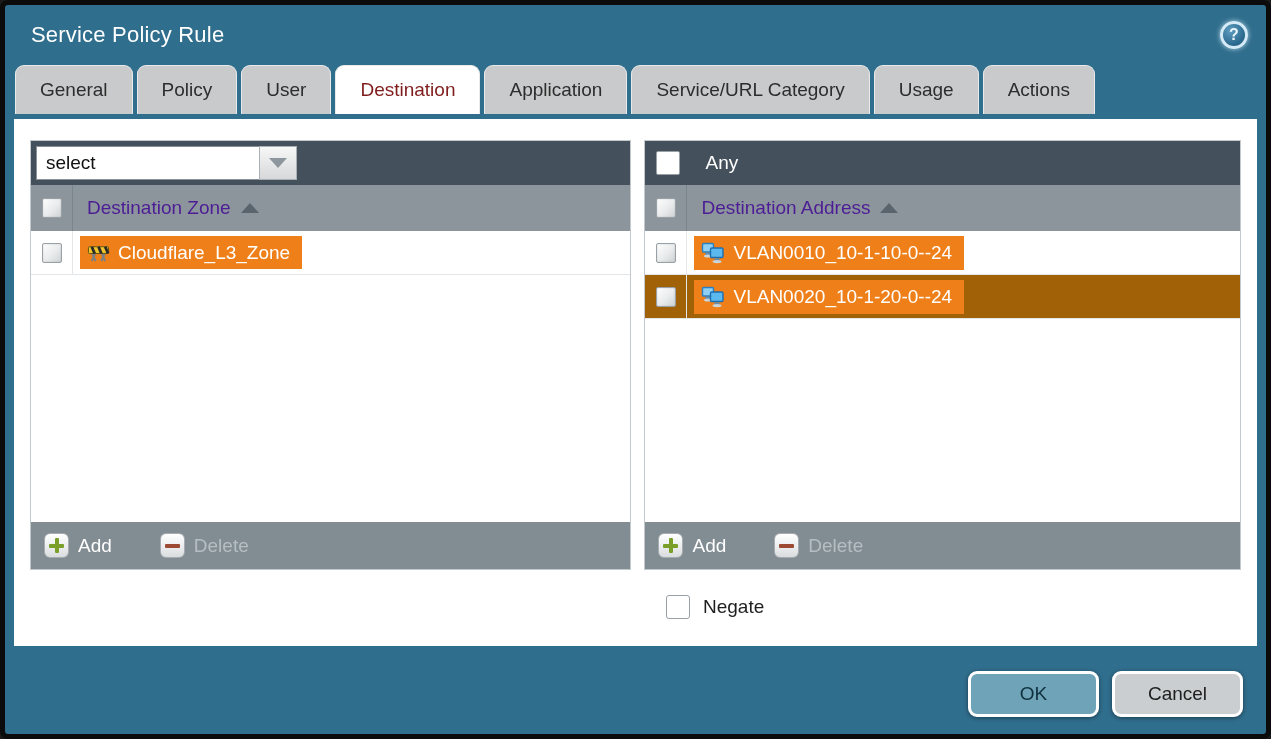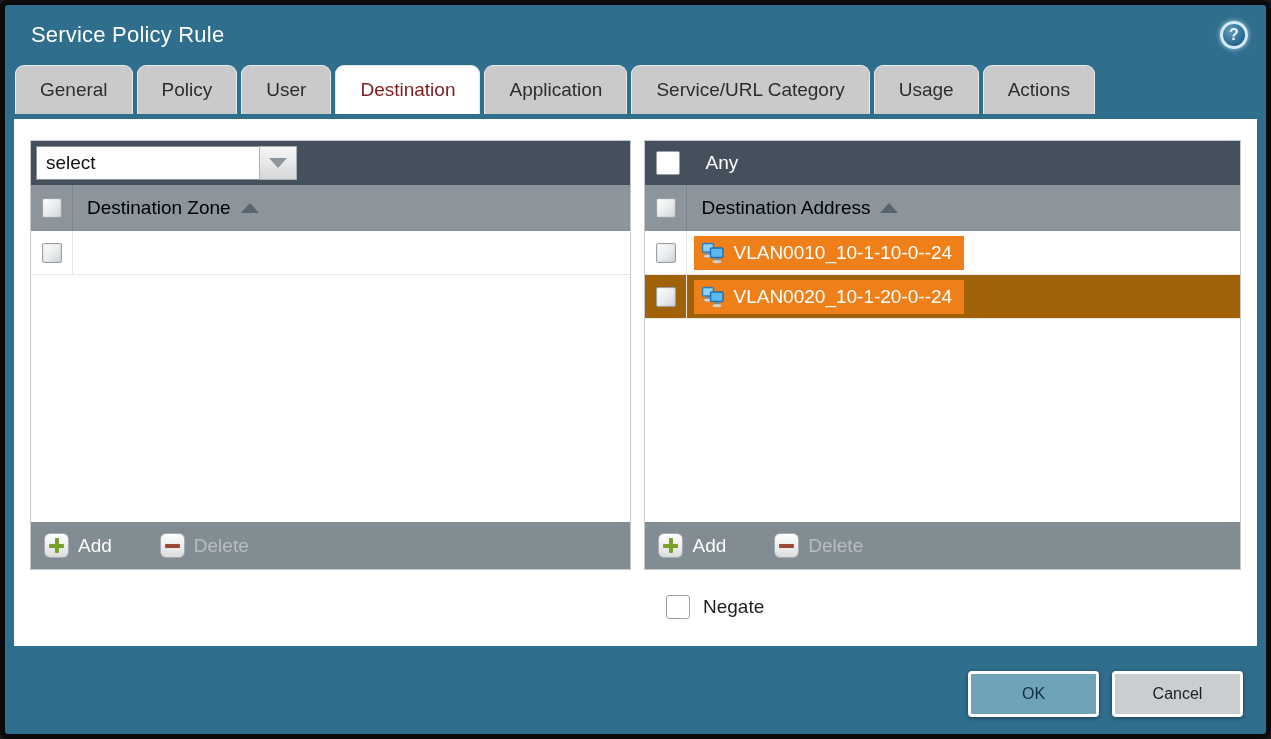--- a/index.html
+++ b/index.html
@@ -90,21 +90,21 @@
   .cb-plain {
     width: 24px; height: 24px; background: #ffffff;
     border: 1px solid #9aa1a6; border-radius: 2px; cursor: pointer;
   }
   .any-label { color: #ffffff; font-size: 19px; }
 
   .col-header {
     flex: 0 0 46px;
     background: #8c959c;
     display: flex; align-items: center;
-    color: #000000; font-size: 19px;
+    color: #4c1d95; font-size: 19px;
   }
   .cb-cell {
     width: 42px; align-self: stretch;
     display: flex; align-items: center; justify-content: center;
     border-right: 1px solid #7b858d;
     flex: 0 0 42px;
   }
   .cb-3d {
     width: 20px; height: 20px; border-radius: 2px;
     background: linear-gradient(135deg, #fefefe 0%, #e9ebec 55%, #cfd4d6 100%);
@@ -170,22 +170,22 @@
     border: 1px solid #9aa1a6; border-radius: 3px; cursor: pointer;
   }
 
   
   .footer-btns {
     position: absolute; right: 23px; bottom: 17px;
     display: flex; gap: 13px;
   }
   .btn {
     width: 131px; height: 46px;
-    border: 3px solid #ffffff; border-radius: 4px;
-    font-size: 16px; font-family: "Liberation Sans", sans-serif;
+    border: 3px solid #ffffff; border-radius: 9px;
+    font-size: 19px; font-family: "Liberation Sans", sans-serif;
     display: flex; align-items: center; justify-content: center;
     cursor: pointer;
     box-shadow: 0 1px 4px rgba(0,0,0,.45);
   }
   .btn-ok { background: #6fa3b8; color: #10303f; }
   .btn-cancel { background: #caced0; color: #1d1d1d; }
 </style>
 </head>
 <body>
 
@@ -226,20 +226,33 @@
           </div>
           <span class="col-label">Destination Zone</span>
           <span class="sort-tri"></span>
         </div>
 
         <div class="rows">
           <div class="row">
             <div class="cb-cell">
               <span class="cb-3d"></span>
             </div>
+            <span class="chip">
+              <svg width="23" height="23" viewBox="0 0 24 24">
+                <line x1="5" y1="21" x2="9" y2="12" stroke="#7a7f84" stroke-width="2"></line>
+                <line x1="9" y1="21" x2="5" y2="12" stroke="#7a7f84" stroke-width="2"></line>
+                <line x1="15" y1="21" x2="19" y2="12" stroke="#7a7f84" stroke-width="2"></line>
+                <line x1="19" y1="21" x2="15" y2="12" stroke="#7a7f84" stroke-width="2"></line>
+                <rect x="1.5" y="6" width="21" height="7" rx="1" fill="#f3c52d" stroke="#5e5413" stroke-width="1"></rect>
+                <path d="M5 6 l3 7" stroke="#2b2b2b" stroke-width="3"></path>
+                <path d="M12 6 l3 7" stroke="#2b2b2b" stroke-width="3"></path>
+                <path d="M19 6 l3 7" stroke="#2b2b2b" stroke-width="3"></path>
+              </svg>
+              <span>Cloudflare_L3_Zone</span>
+            </span>
           </div>
         </div>
 
         <div class="panel-footer">
           <div class="action add">
             <span class="icon-btn">
                 <span class="plus-glyph"></span>
               </span>
             <span>Add</span>
           </div>

